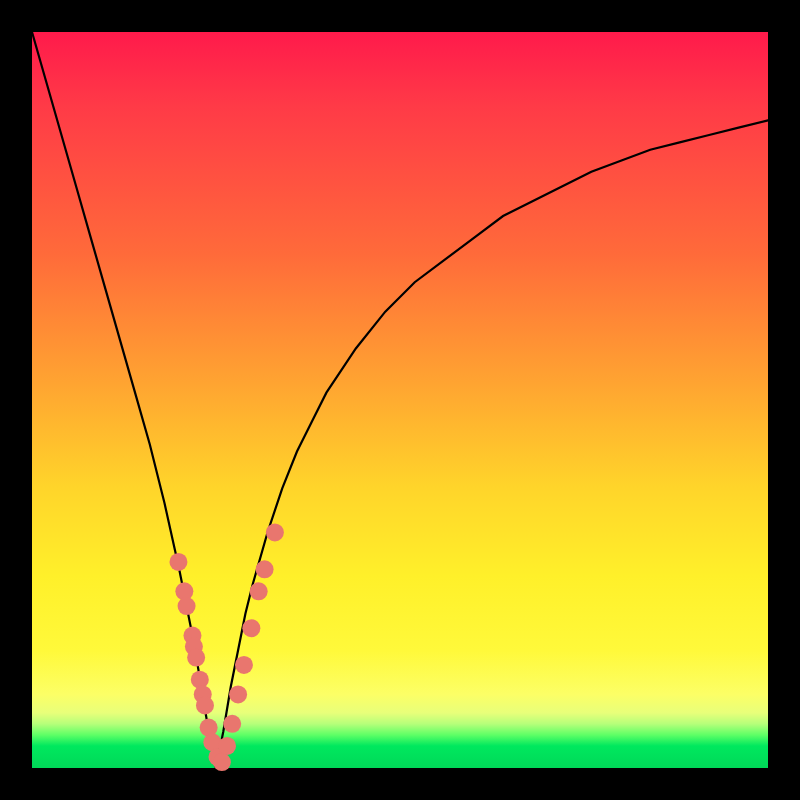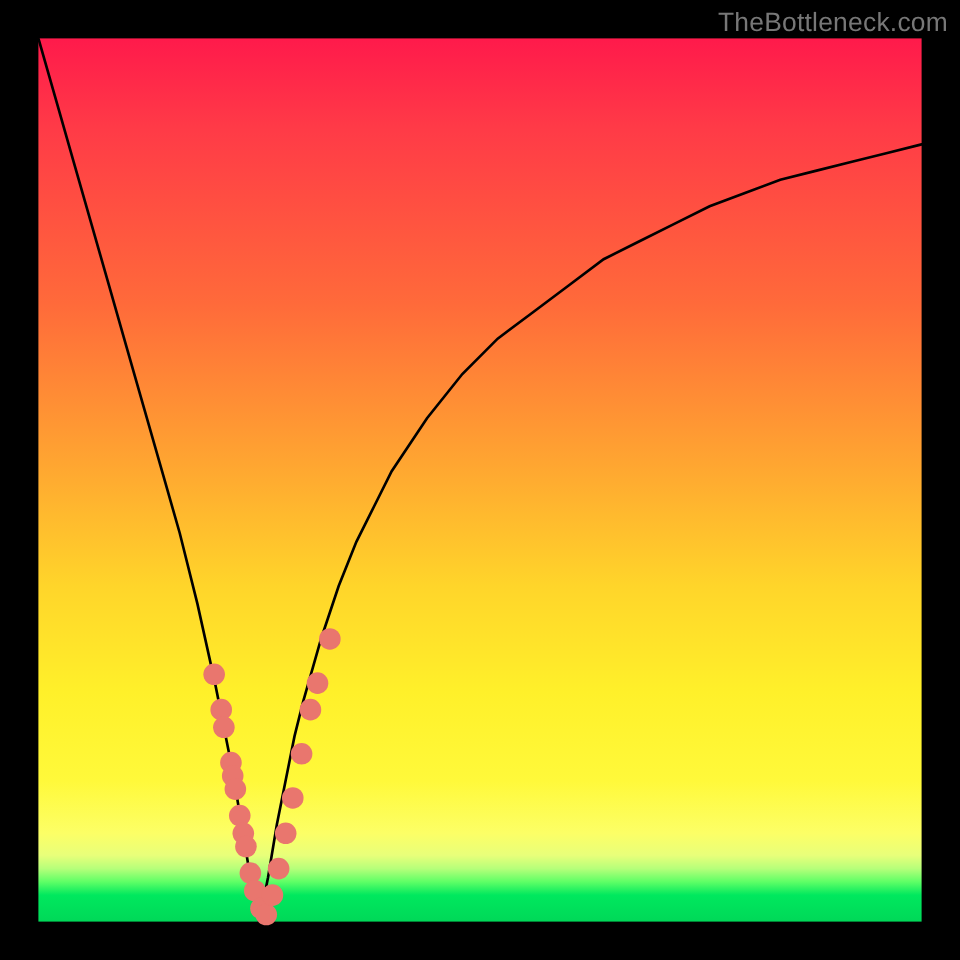--- a/index.html
+++ b/index.html
@@ -63,21 +63,20 @@
   }
   .dot {
     fill: #e9766e;
     stroke: none;
   }
 </style>
 </head>
 <body>
 
 <div class="frame">
-  <div class="watermark">TheBottleneck.com</div>
 
   <div class="plot">
     <svg class="curve" viewBox="0 0 736 736" preserveAspectRatio="none">
       <path id="curve-path" fill="none" stroke="#000000" stroke-width="2.2" stroke-linecap="round" d="M0.00 0.00 L14.72 51.52 L29.44 103.04 L44.16 154.56 L58.88 206.08 L73.60 257.60 L88.32 309.12 L103.04 360.64 L117.76 412.16 L132.48 471.04 L147.20 537.28 L154.56 574.08 L161.92 610.88 L169.28 655.04 L176.64 699.20 L184.00 736.00 L191.36 699.20 L198.72 655.04 L206.08 618.24 L213.44 581.44 L220.80 552.00 L235.52 500.48 L250.24 456.32 L264.96 419.52 L279.68 390.08 L294.40 360.64 L323.84 316.48 L353.28 279.68 L382.72 250.24 L412.16 228.16 L441.60 206.08 L471.04 184.00 L500.48 169.28 L529.92 154.56 L559.36 139.84 L588.80 128.80 L618.24 117.76 L647.68 110.40 L677.12 103.04 L706.56 95.68 L736.00 88.32"></path>
       <g id="dots-group">
           <circle cx="146.46" cy="529.92" r="9" class="dot" fill="#e9766e"></circle>
           <circle cx="152.35" cy="559.36" r="9" class="dot" fill="#e9766e"></circle>
           <circle cx="154.56" cy="574.08" r="9" class="dot" fill="#e9766e"></circle>
           <circle cx="160.45" cy="603.52" r="9" class="dot" fill="#e9766e"></circle>
           <circle cx="161.92" cy="614.56" r="9" class="dot" fill="#e9766e"></circle>

